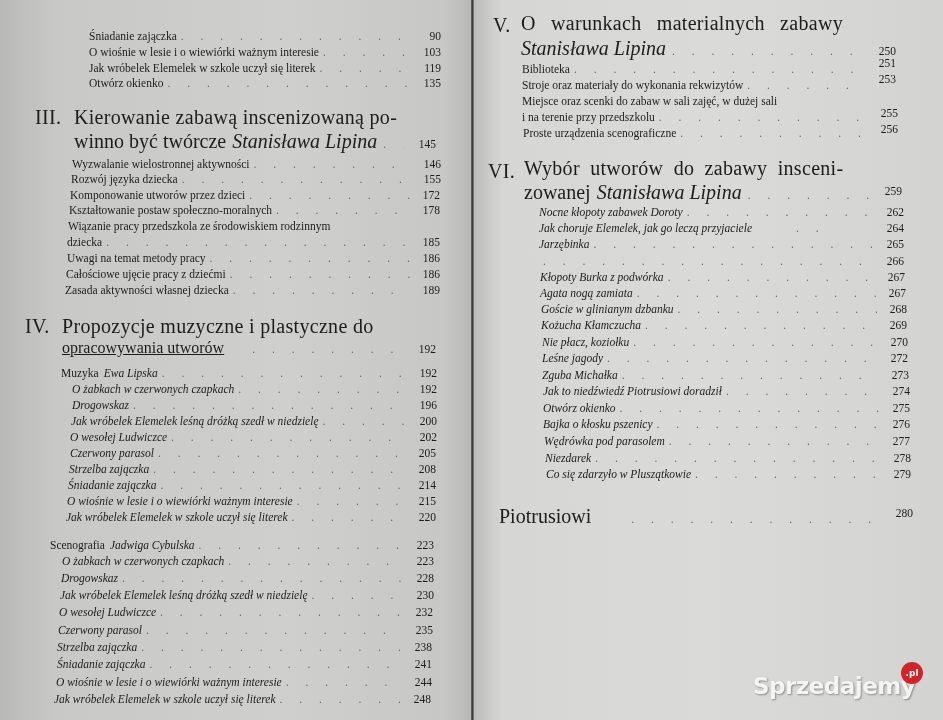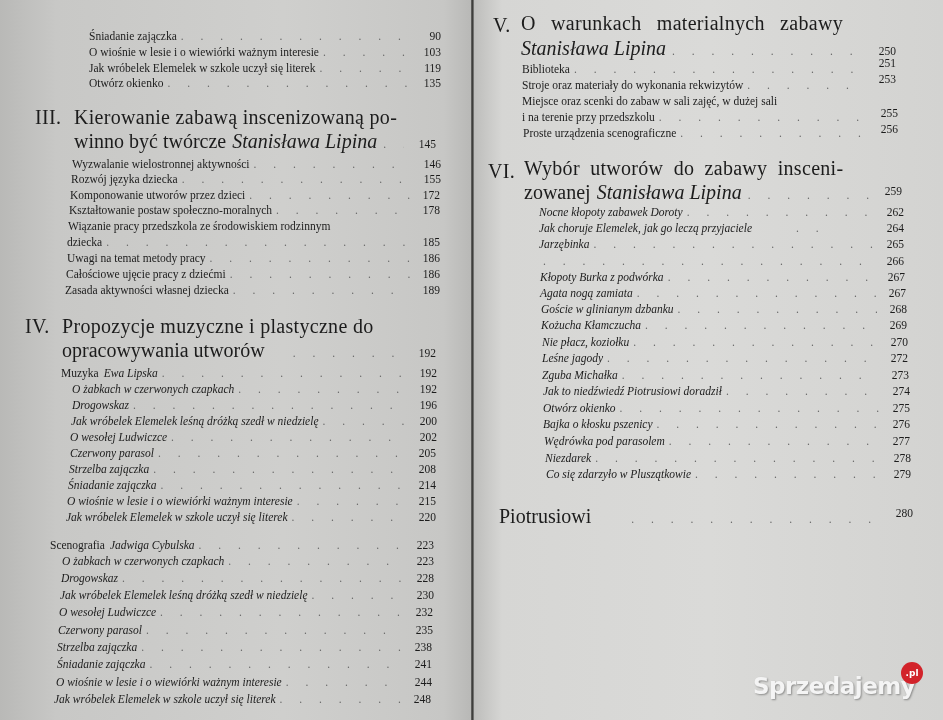--- a/index.html
+++ b/index.html
@@ -141,21 +141,21 @@
       <span class="t">Zasada aktywności własnej dziecka</span>
       <span class="dots"></span>
       <span class="p">189</span>
     </div>
 </div>
 
 <div>
   <div class="chap" style="left:25px;top:315px;">IV.</div>
   <div class="chap" style="left:62px;top:315px;">Propozycje muzyczne i plastyczne do</div>
   <div class="chap-line" style="left:62px;top:339px;width:374px;">
-    <span style="font-size:20px;">opracowywania utworów</span>
+    <span style="font-size:16px;text-decoration:underline;">opracowywania utworów</span>
       <span class="dots" style="margin-left:28px;"></span>
       <span class="p">192</span>
   </div>
 
   <div class="row sm" style="left:61px;top:367px;width:376px;">
       <span class="t">Muzyka</span>
       <span class="t it" style="margin-left:5px;">Ewa Lipska</span>
       <span class="dots"></span>
       <span class="p">192</span>
     </div>

